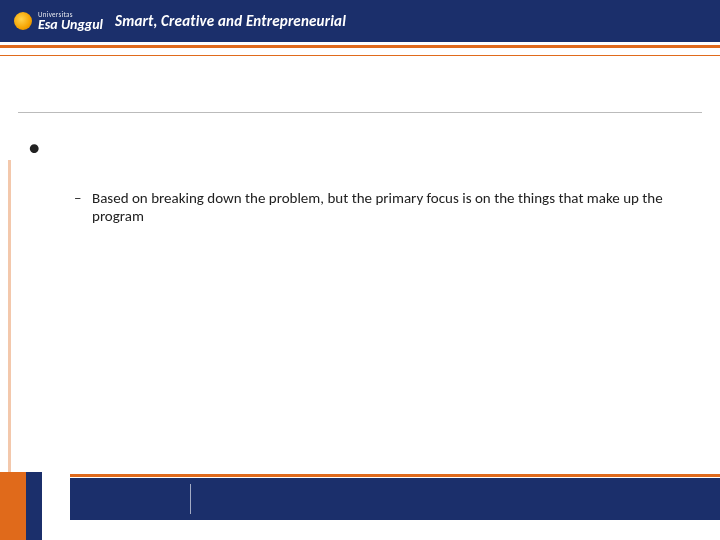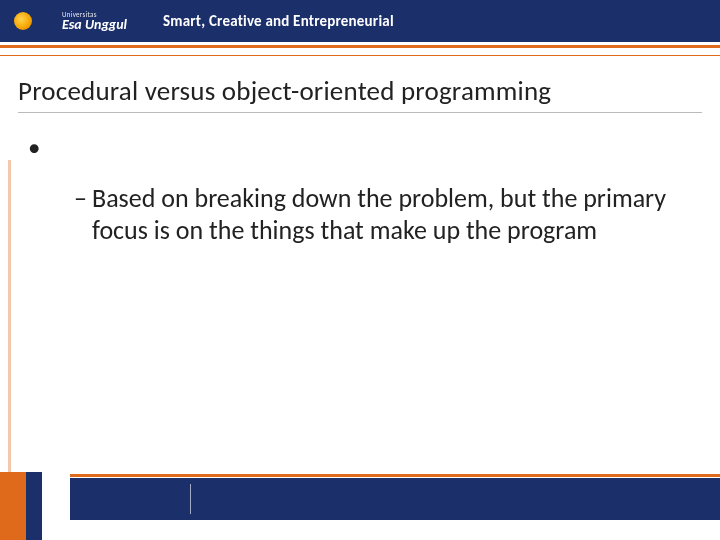--- a/index.html
+++ b/index.html
@@ -4,38 +4,38 @@
 <style>
   * { margin: 0; padding: 0; box-sizing: border-box; }
   html, body { width: 720px; height: 540px; font-family: Calibri, Arial, sans-serif; background: #fff; overflow: hidden; }
 
   .slide { position: relative; width: 720px; height: 540px; background: #fff; }
 
   
   .topbar { position: absolute; top: 0; left: 0; right: 0; height: 42px; background: #1b2f6b; display: flex; align-items: center; }
   .logo-box { display: flex; align-items: center; padding-left: 14px; color: #fff; }
   .logo-sun { width: 18px; height: 18px; border-radius: 50%; background: radial-gradient(circle at 40% 40%, #ffd34d 0%, #f5a300 60%, #c87800 100%); margin-right: 6px; flex: none; }
-  .logo-text { display: flex; flex-direction: column; line-height: 1; margin-left: 24px; }
+  .logo-text { display: flex; flex-direction: column; line-height: 1; }
   .logo-univ { font-size: 7px; letter-spacing: 0.3px; opacity: 0.9; }
   .logo-name { font-size: 14px; font-weight: 700; font-style: italic; }
-  .tagline { margin-left: 36px; color: #fff; font-weight: 700; font-size: 15px; letter-spacing: 0.2px; }
+  .tagline { margin-left: 12px; color: #fff; font-style: italic; font-weight: 700; font-size: 15px; letter-spacing: 0.2px; }
 
   
   .rule1 { position: absolute; top: 45px; left: 0; right: 0; height: 3px; background: #e06a1b; }
   .rule2 { position: absolute; top: 55px; left: 0; right: 0; height: 1px; background: #e06a1b; }
 
   
   .title { position: absolute; top: 74px; left: 18px; right: 18px; font-size: 27px; color: #222; letter-spacing: 0.2px; }
   .title-underline { position: absolute; top: 112px; left: 18px; right: 18px; height: 1px; background: #bbb; }
 
   
   .content { position: absolute; top: 132px; left: 18px; right: 30px; color: #222; }
   .lvl1 { font-size: 25px; margin-left: 10px; display: flex; }
   .lvl1 .bullet { width: 20px; flex: none; }
-  .lvl2 { font-size: 26px; margin-left: 56px; margin-top: 20px; line-height: 1.22; }
+  .lvl2 { font-size: 15px; margin-left: 56px; margin-top: 26px; line-height: 1.22; }
   .lvl2 .dash { display: inline-block; width: 18px; margin-left: -18px; }
   .lvl2-item { padding-left: 18px; }
 
   
   .left-strip-orange { position: absolute; left: 0; top: 472px; width: 26px; height: 68px; background: #e06a1b; }
   .left-strip-navy   { position: absolute; left: 26px; top: 472px; width: 16px; height: 68px; background: #1b2f6b; }
   .left-thin-orange  { position: absolute; left: 8px; top: 160px; width: 3px; height: 320px; background: #e8915a; opacity: 0.5; }
 
   
   .bottom-nav { position: absolute; left: 70px; right: 0; bottom: 20px; height: 42px; background: #1b2f6b; }
@@ -54,21 +54,20 @@
         <span class="logo-univ">Universitas</span>
         <span class="logo-name">Esa Unggul</span>
       </div>
     </div>
     <div class="tagline">Smart, Creative and Entrepreneurial</div>
   </div>
 
   <div class="rule1"></div>
   <div class="rule2"></div>
 
-  <div class="title">Procedural versus object-oriented programming</div>
   <div class="title-underline"></div>
 
   <div class="content">
     <div class="lvl1">
       <span class="bullet">•</span>
     </div>
     <div class="lvl2">
       <div class="lvl2-item">
         <span class="dash">–</span><span>Based on breaking down the problem, but the primary focus is on the things that make up the program</span>
       </div>

